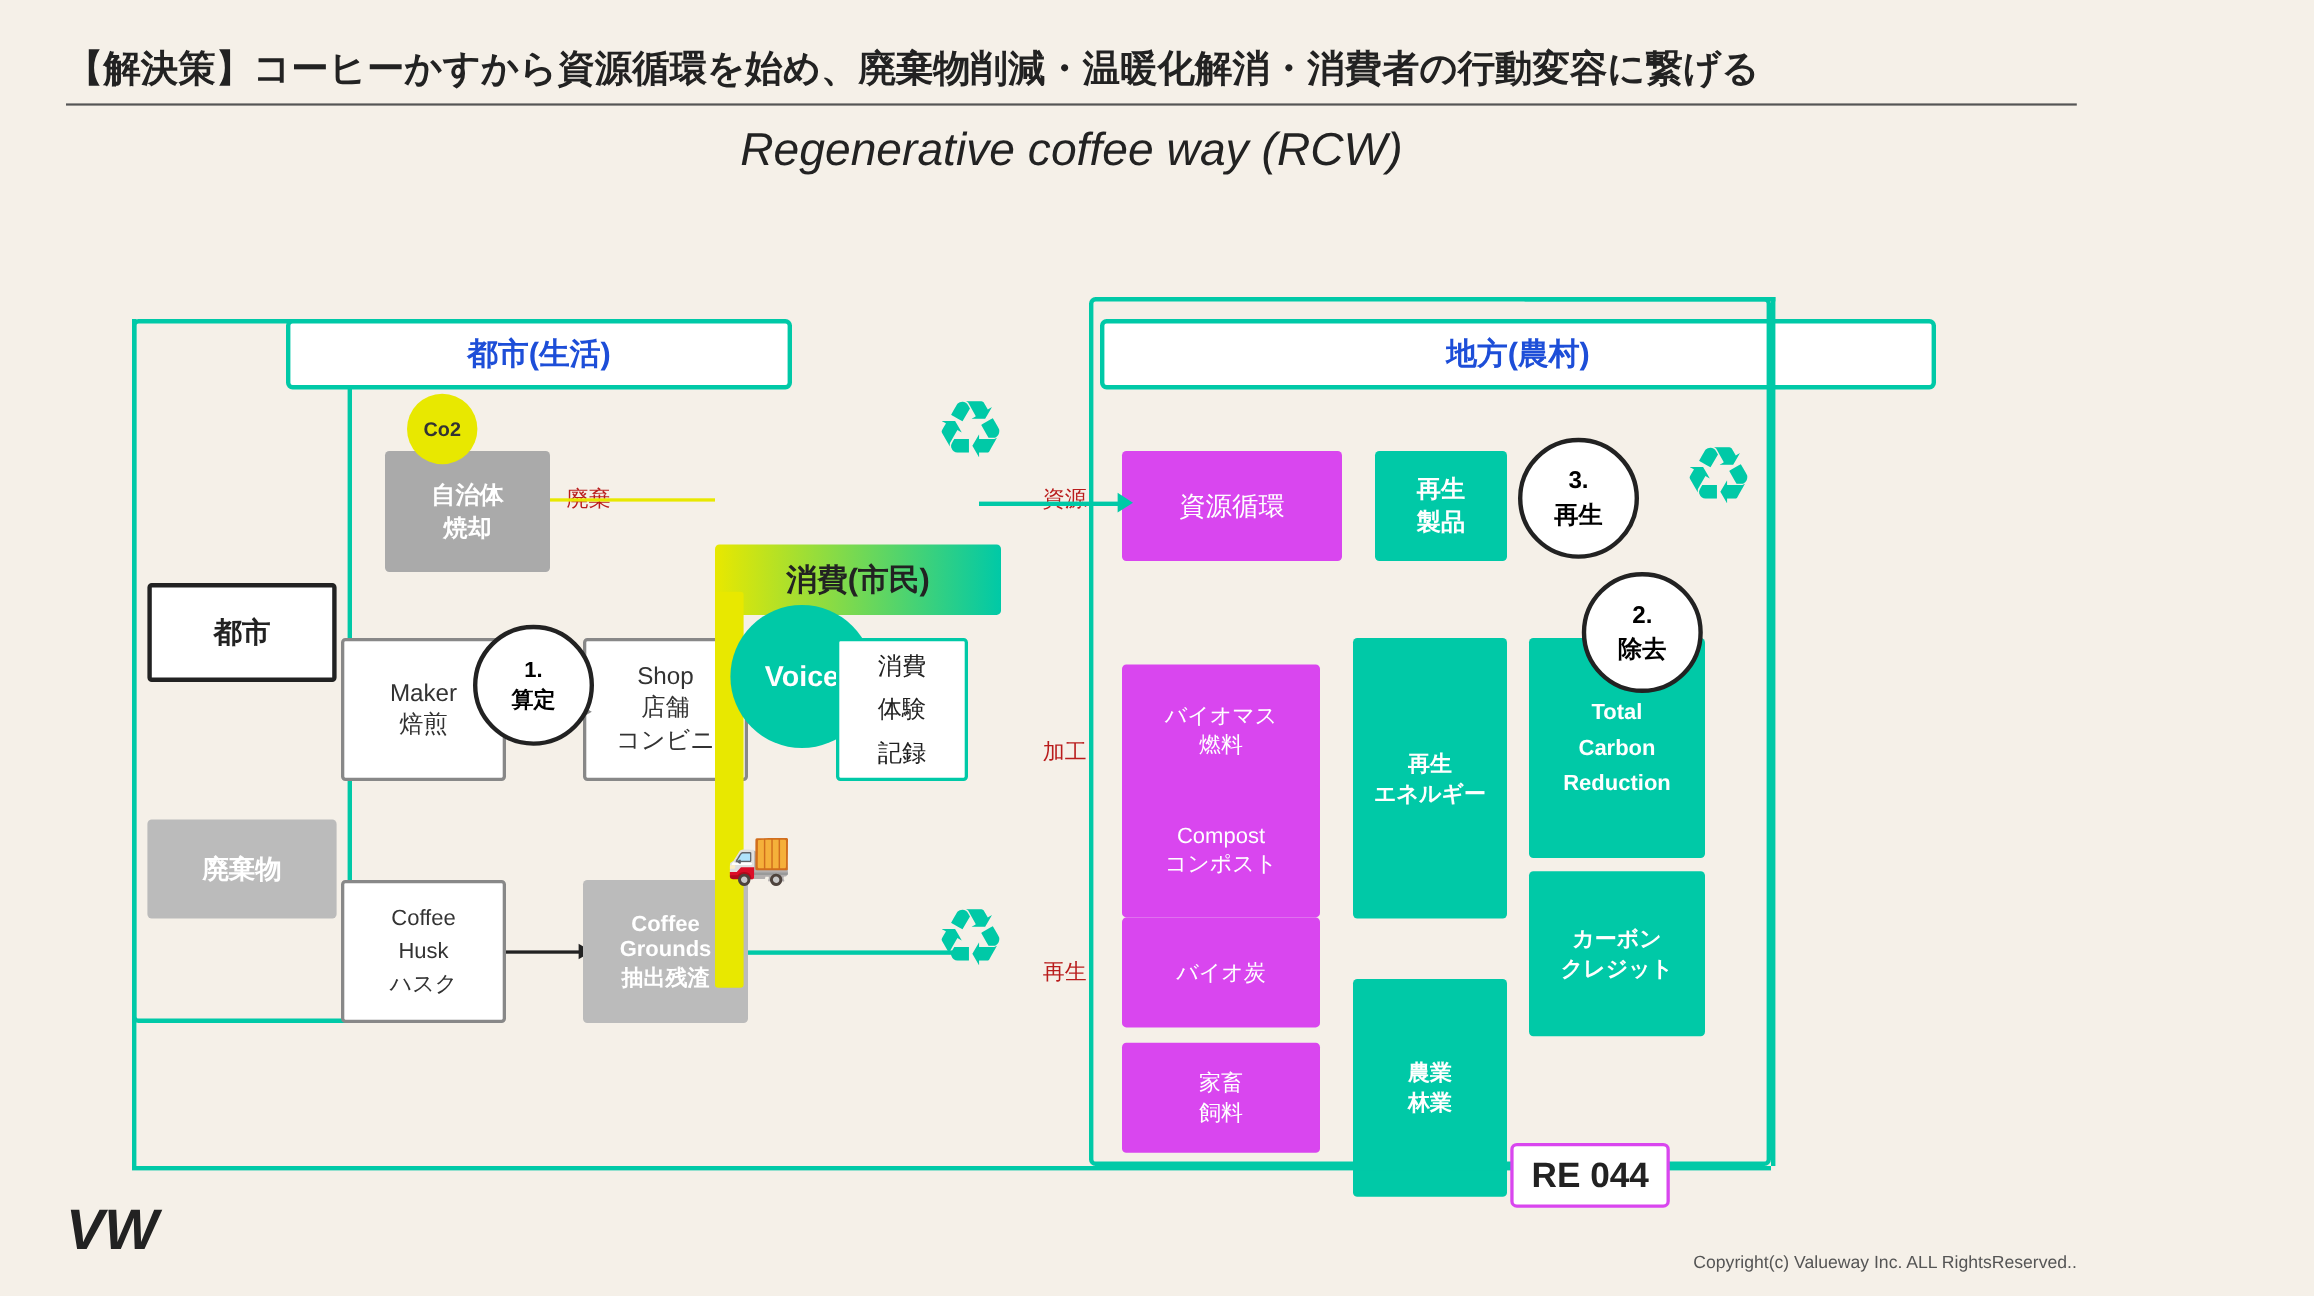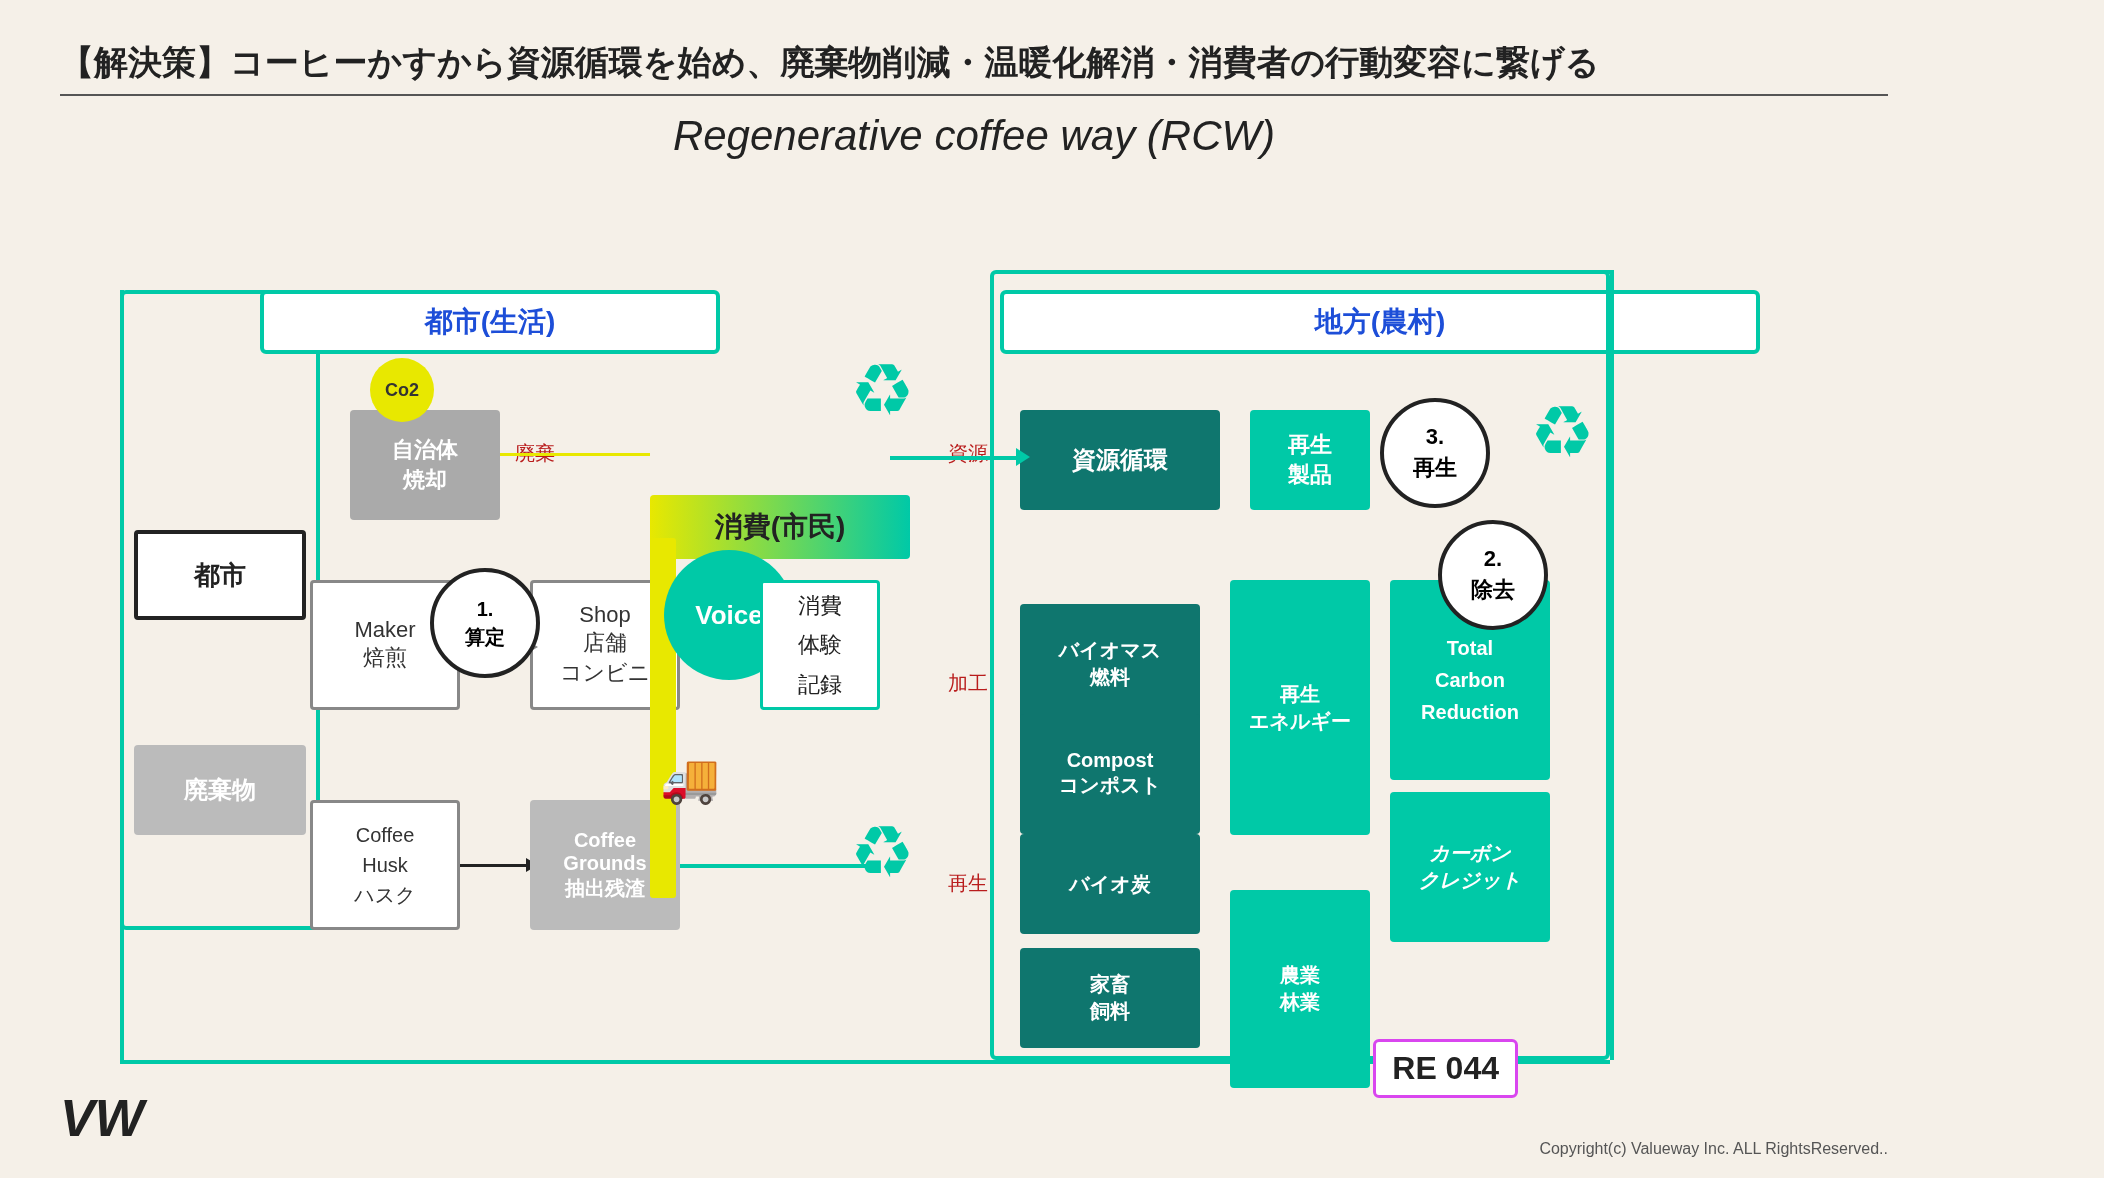--- a/index.html
+++ b/index.html
@@ -68,31 +68,31 @@
       display: flex;
       flex-direction: column;
       align-items: center;
       justify-content: center;
       text-align: center;
       font-size: 20px;
       color: #fff;
       font-weight: bold;
     }
     .dark-gray-box {
-      background: #0f766e;
+      background: #d946ef;
       border-radius: 4px;
       position: absolute;
       display: flex;
       flex-direction: column;
       align-items: center;
       justify-content: center;
       text-align: center;
       font-size: 20px;
       color: #fff;
-      font-weight: bold;
+      font-weight: normal;
     }
     .white-box {
       background: white;
       border: 3px solid #888;
       border-radius: 4px;
       position: absolute;
       display: flex;
       flex-direction: column;
       align-items: center;
       justify-content: center;
@@ -458,21 +458,21 @@
 林業</span>
     </div>
 
     <div class="teal-filled-box" style="left:1330px; top:390px; width:160px; height:200px; font-size:20px;">
       <span style="white-space:pre-line; line-height:1.6;">Total
 Carbon
 Reduction</span>
     </div>
 
     <div class="teal-filled-box" style="left:1330px; top:602px; width:160px; height:150px; font-size:20px;">
-      <span style="white-space:pre-line;font-style:italic;">カーボン
+      <span style="white-space:pre-line;">カーボン
 クレジット</span>
     </div>
 
     <div class="circle-outline" style="left:1378px; top:330px; width:110px; height:110px; font-size:22px; font-weight:bold; z-index:5; background:white;">
       <span style="white-space:pre-line; text-align:center; line-height:1.4;">2.
 除去</span>
     </div>
 
     <div class="recycle-icon" style="left:1470px; top:200px; color:#00c9a7;">♻</div>
 

